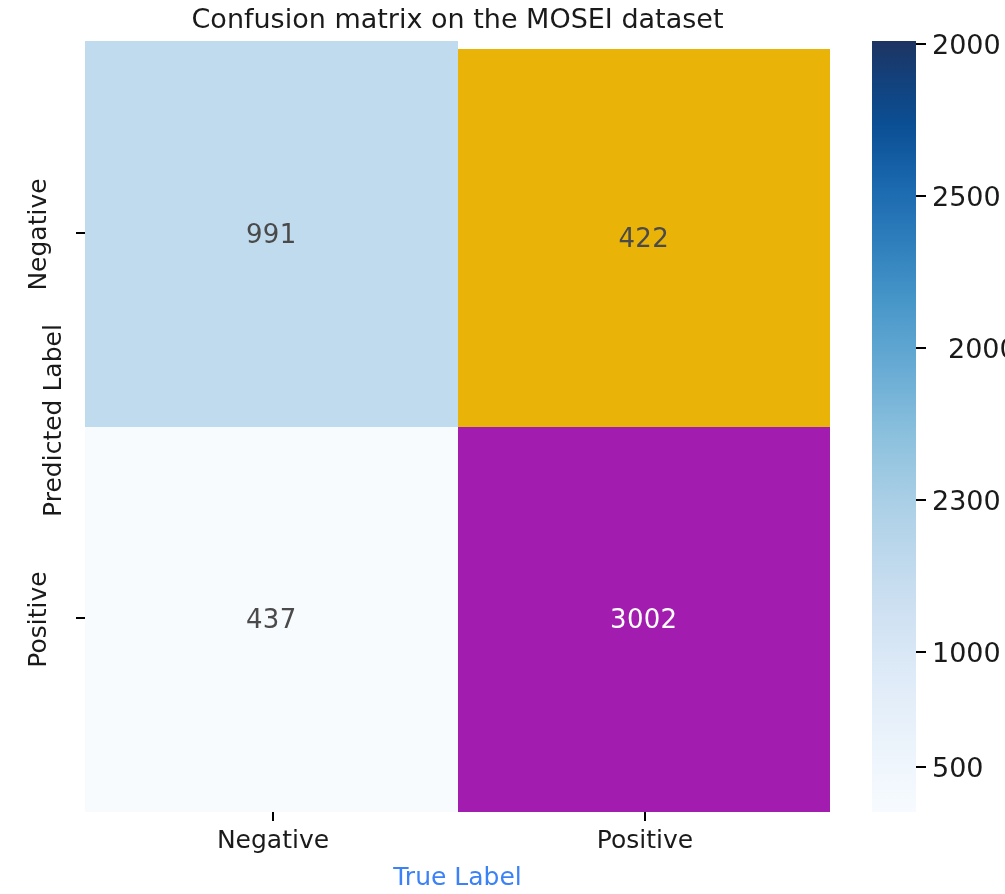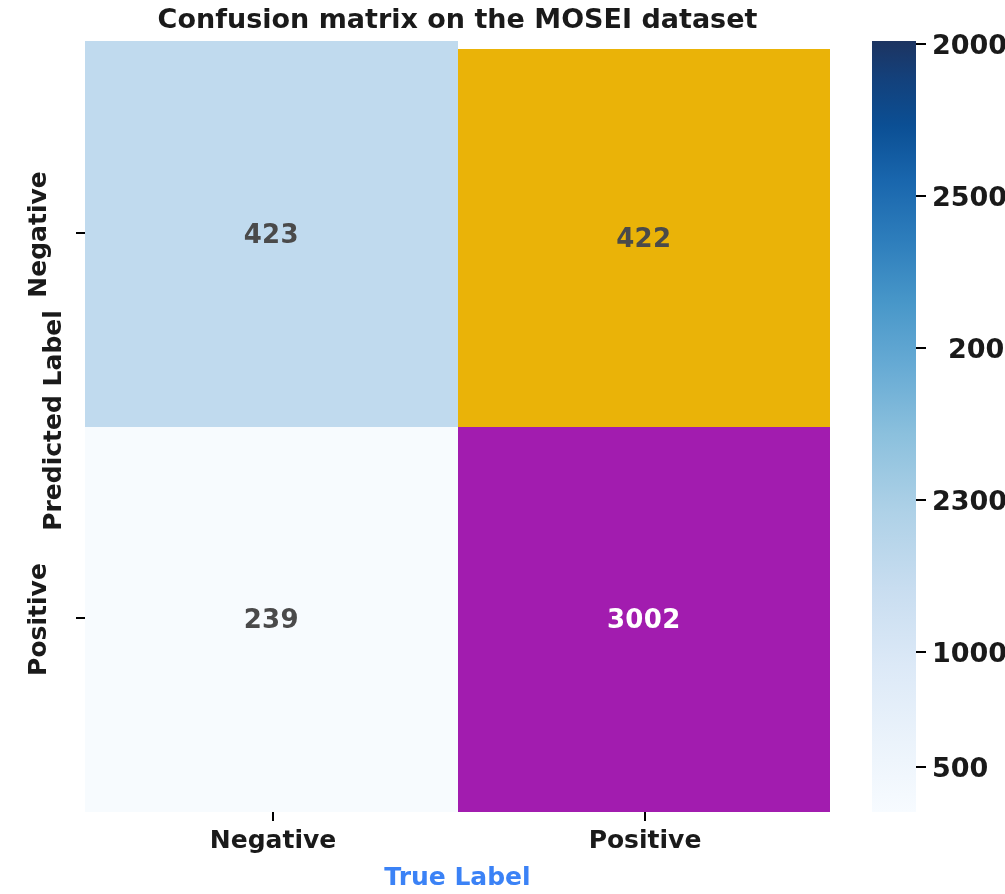--- a/index.html
+++ b/index.html
@@ -13,21 +13,20 @@
     font-family: "DejaVu Sans", sans-serif;
     color: #000000;
     overflow: hidden;
   }
 
   #figure {
     position: relative;
     width: 1005px;
     height: 730px;
     background: #ffffff;
-    font-weight: bold;
   }
 
   
   #chart-title {
     position: absolute;
     left: 85px;
     top: 2px;
     width: 745px;
     text-align: center;
     font-size: 27px;
@@ -164,29 +163,29 @@
 </head>
 <body>
 
 <div id="figure">
 
   <div id="chart-title">Confusion matrix on the MOSEI dataset</div>
 
   <div id="heatmap">
 
     <div class="cell" style="background:#c0daee;">
-      <span class="cell-value" style="color:#4a4a4a;">423</span>
+      <span class="cell-value" style="color:#4a4a4a;">991</span>
     </div>
 
     <div class="cell" style="background:#eab308;margin-top:8px;">
       <span class="cell-value" style="color:#4a4a4a;">422</span>
     </div>
 
     <div class="cell" style="background:#f7fbfe;">
-      <span class="cell-value" style="color:#4a4a4a;">239</span>
+      <span class="cell-value" style="color:#4a4a4a;">437</span>
     </div>
 
     <div class="cell" style="background:#a21caf;">
       <span class="cell-value" style="color:#ffffff;">3002</span>
     </div>
   </div>
 
   <div class="tick tick-y" style="top:232px;"></div>
   <div class="tick tick-y" style="top:617px;"></div>
 

